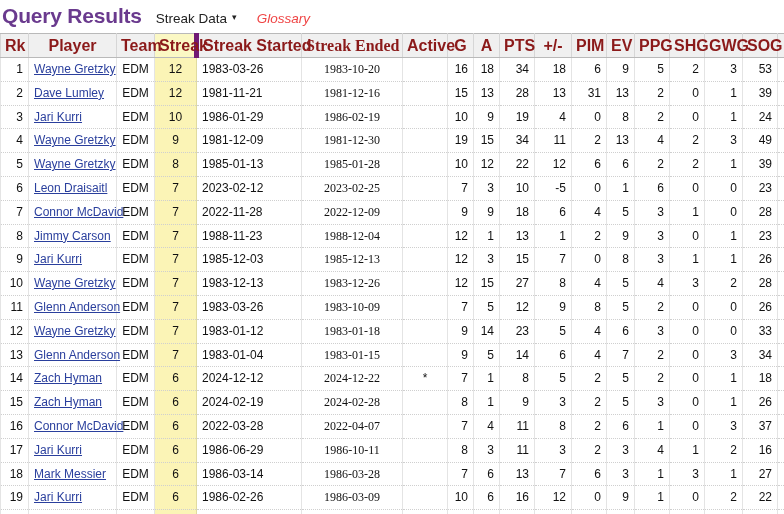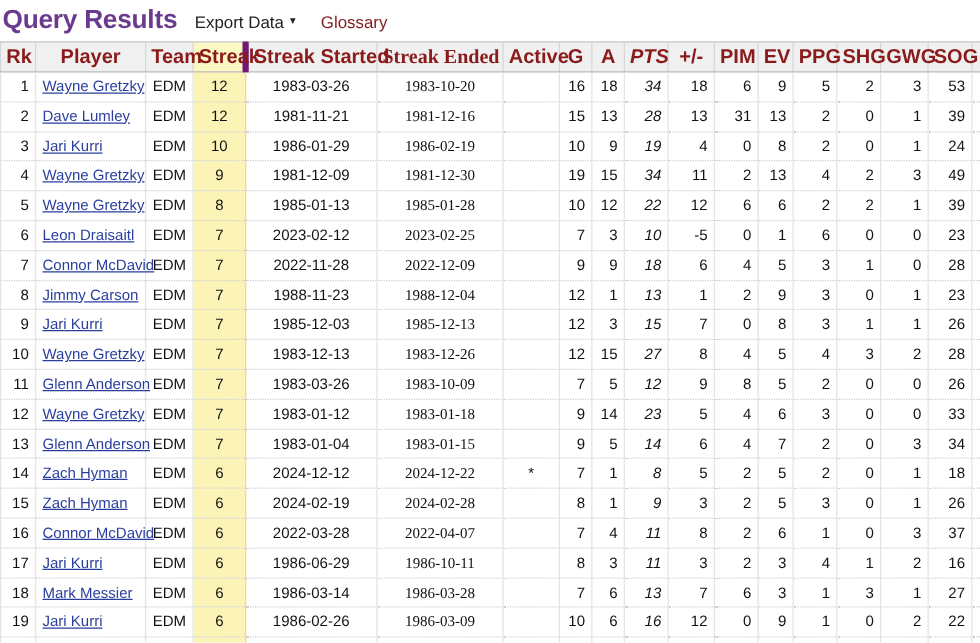--- a/index.html
+++ b/index.html
@@ -50,25 +50,26 @@
   .caret {
     display: inline-block;
     margin-left: 5px;
     font-size: 9px;
     line-height: 1;
     color: #222222;
     transform: translateY(-1px);
   }
   .glossary-link {
     font-size: 13.5px;
-    color: #7f1d1d;
+    color: #ef4444;
     margin-left: 20px;
     white-space: nowrap;
     cursor: pointer;
     text-decoration: none;
+    font-style: italic;
   }
 
   
   .table-wrap {
     width: 784px;
     overflow: hidden;
   }
   table.results {
     border-collapse: collapse;
     width: 784px;
@@ -114,26 +115,26 @@
     border-left: 1px solid #e0dba0;
     border-right: 1px solid #e0dba0;
   }
   table.results tr:last-child td {
     border-bottom: 1px solid #b9b9b9;
   }
   .c-rk     { width: 28px;  text-align: right;  padding-right: 6px; }
   .c-player { width: 88px;  text-align: left;   padding-left: 6px; }
   .c-team   { width: 38px;  text-align: center; }
   .c-streak { width: 42px;  text-align: center; }
-  .c-start  { width: 105px; text-align: center; }
+  .c-start  { width: 105px; text-align: left; }
   .c-end    { width: 101px; text-align: center; font-family: Liberation Serif, serif; }
   .c-active { width: 45px;  text-align: center; }
   .c-g      { width: 26px;  text-align: right; }
   .c-a      { width: 26px;  text-align: right; }
-  .c-pts    { width: 35px;  text-align: right; font-style: italic; }
+  .c-pts    { width: 35px;  text-align: right; }
   .c-pm     { width: 37px;  text-align: right; }
   .c-pim    { width: 35px;  text-align: right; }
   .c-ev     { width: 28px;  text-align: right; }
   .c-ppg    { width: 35px;  text-align: right; }
   .c-shg    { width: 35px;  text-align: right; }
   .c-gwg    { width: 38px;  text-align: right; }
   .c-sog    { width: 35px;  text-align: right; }
   .c-toi    { width: 57px;  text-align: center; }
 
   a.player-link {
@@ -144,21 +145,21 @@
   }
   .asterisk { color: #111111; font-size: 12px; }
 </style>
 </head>
 <body>
 
 <div class="topbar">
   <h1 class="page-title">Query Results</h1>
   <div class="topbar-actions">
     <span class="export-menu">
-        <span>Export Data</span>
+        <span>Streak Data</span>
         <span class="caret">▾</span>
       </span>
     <span class="glossary-link">Glossary</span>
   </div>
 </div>
 
 <div class="table-wrap">
   <table class="results">
     <thead>
       <tr id="header-row">

